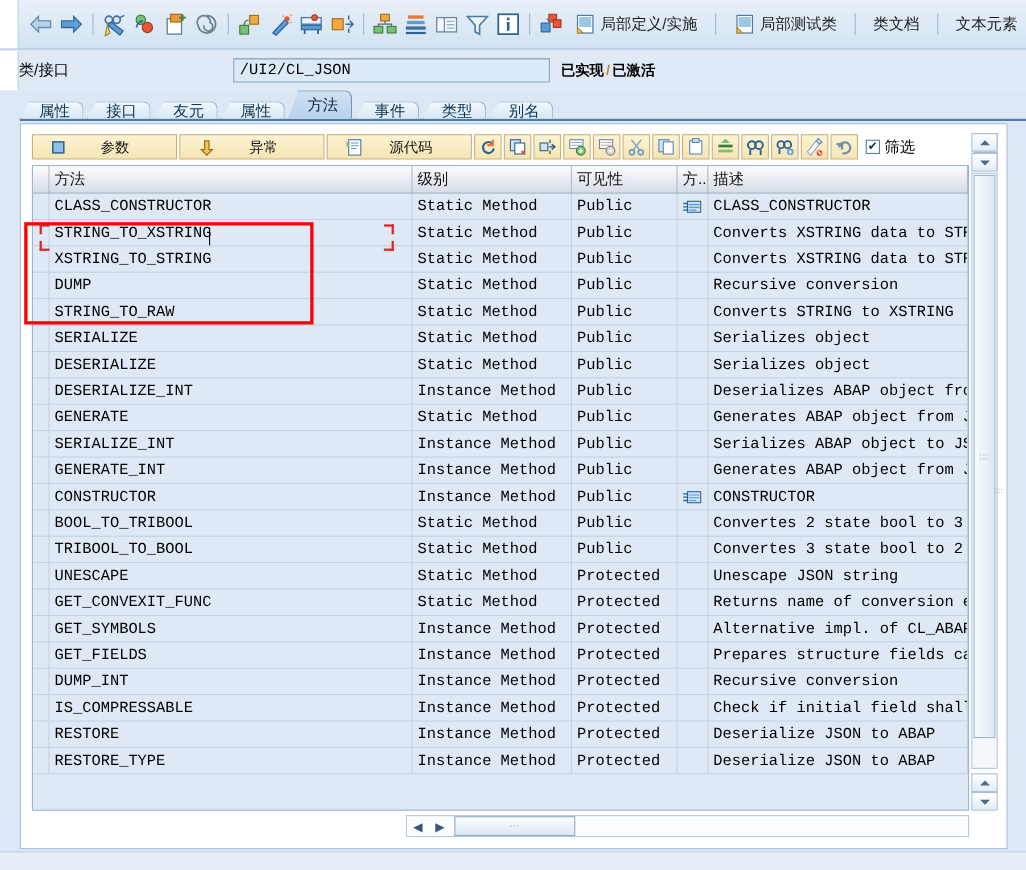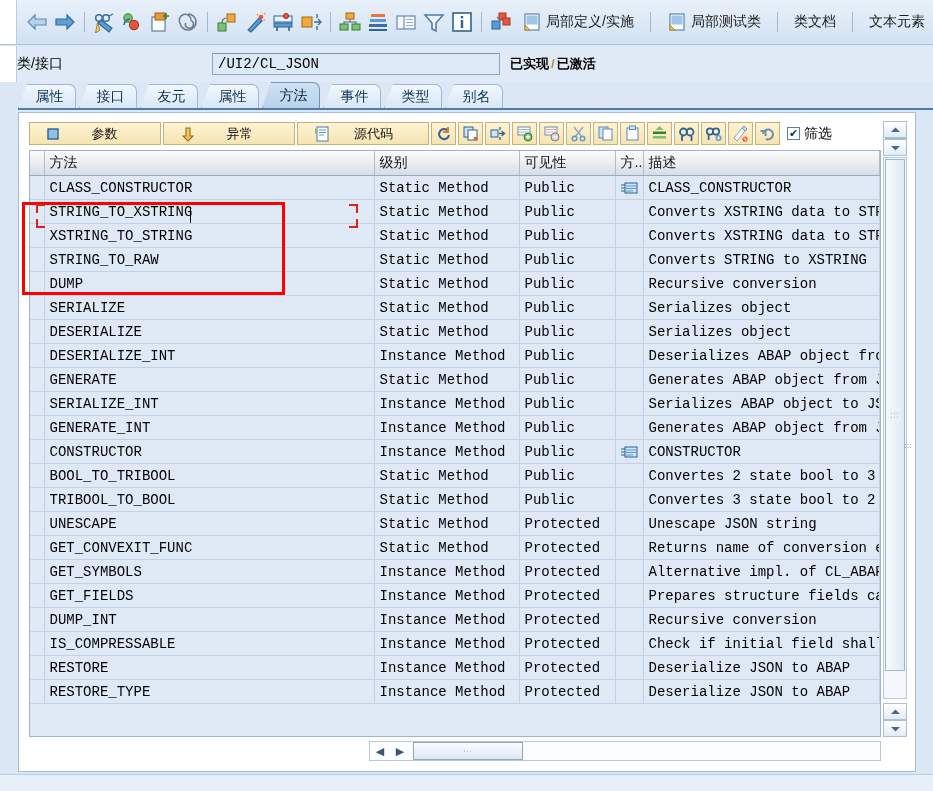--- a/index.html
+++ b/index.html
@@ -57,21 +57,21 @@
   .cr-status { margin-left: 10px; font-size: 13px; color: #000; font-weight: bold; }
   .cr-status .slash { color: #c08a2a; margin: 0 2px; }
 
   
   .tabstrip {
     position: absolute; left: 18px; top: 84px; width: 915px; height: 26px;
     display: flex; align-items: flex-end;
     border-bottom: 2px solid #4f7ca8;
   }
   .tab {
-    position: relative; height: 24px; min-width: 58px;
+    position: relative; height: 16px; min-width: 58px;
     margin-right: 3px;
     display: flex; align-items: center; justify-content: center;
     font-size: 14px; color: #10334f; cursor: pointer;
     background: linear-gradient(#f1f7fd, #d8e7f5);
     border: 1px solid #9bb8d4; border-bottom: none;
     border-radius: 0 7px 0 0;
     padding: 0 11px 0 16px;
     clip-path: polygon(9px 0, 100% 0, 100% 100%, 0 100%);
   }
   .tab.active {
@@ -593,33 +593,33 @@
               <tr>
                 <td class="c-sel"></td>
                 <td>XSTRING_TO_STRING</td>
                 <td>Static Method</td>
                 <td>Public</td>
                 <td class="c-icon"></td>
                 <td class="c-desc">Converts XSTRING data to STRING</td>
               </tr>
               <tr>
                 <td class="c-sel"></td>
+                <td>DUMP</td>
+                <td>Static Method</td>
+                <td>Public</td>
+                <td class="c-icon"></td>
+                <td class="c-desc">Recursive conversion</td>
+              </tr>
+              <tr>
+                <td class="c-sel"></td>
                 <td>STRING_TO_RAW</td>
                 <td>Static Method</td>
                 <td>Public</td>
                 <td class="c-icon"></td>
                 <td class="c-desc">Converts STRING to XSTRING</td>
-              </tr>
-              <tr>
-                <td class="c-sel"></td>
-                <td>DUMP</td>
-                <td>Static Method</td>
-                <td>Public</td>
-                <td class="c-icon"></td>
-                <td class="c-desc">Recursive conversion</td>
               </tr>
               <tr>
                 <td class="c-sel"></td>
                 <td>SERIALIZE</td>
                 <td>Static Method</td>
                 <td>Public</td>
                 <td class="c-icon"></td>
                 <td class="c-desc">Serializes object</td>
               </tr>
               <tr>

